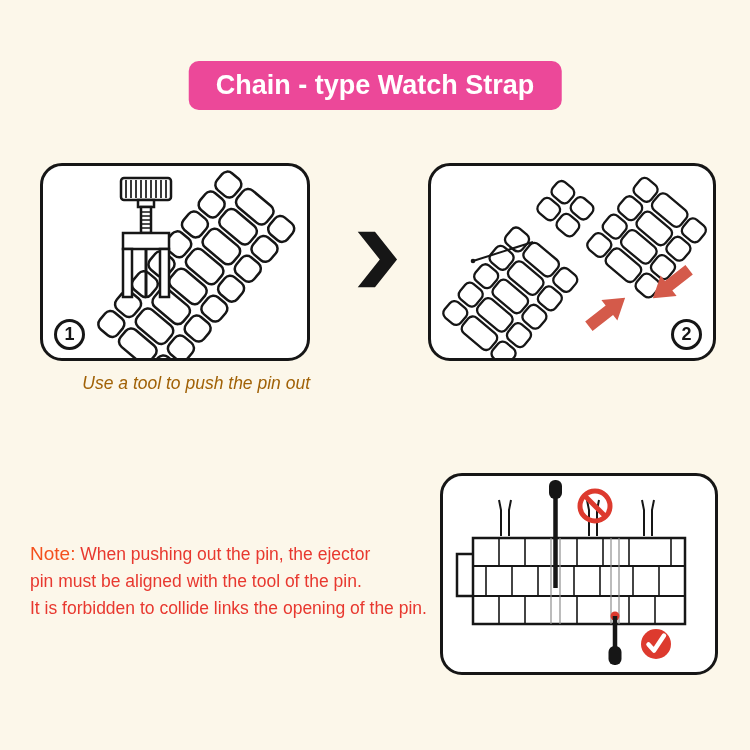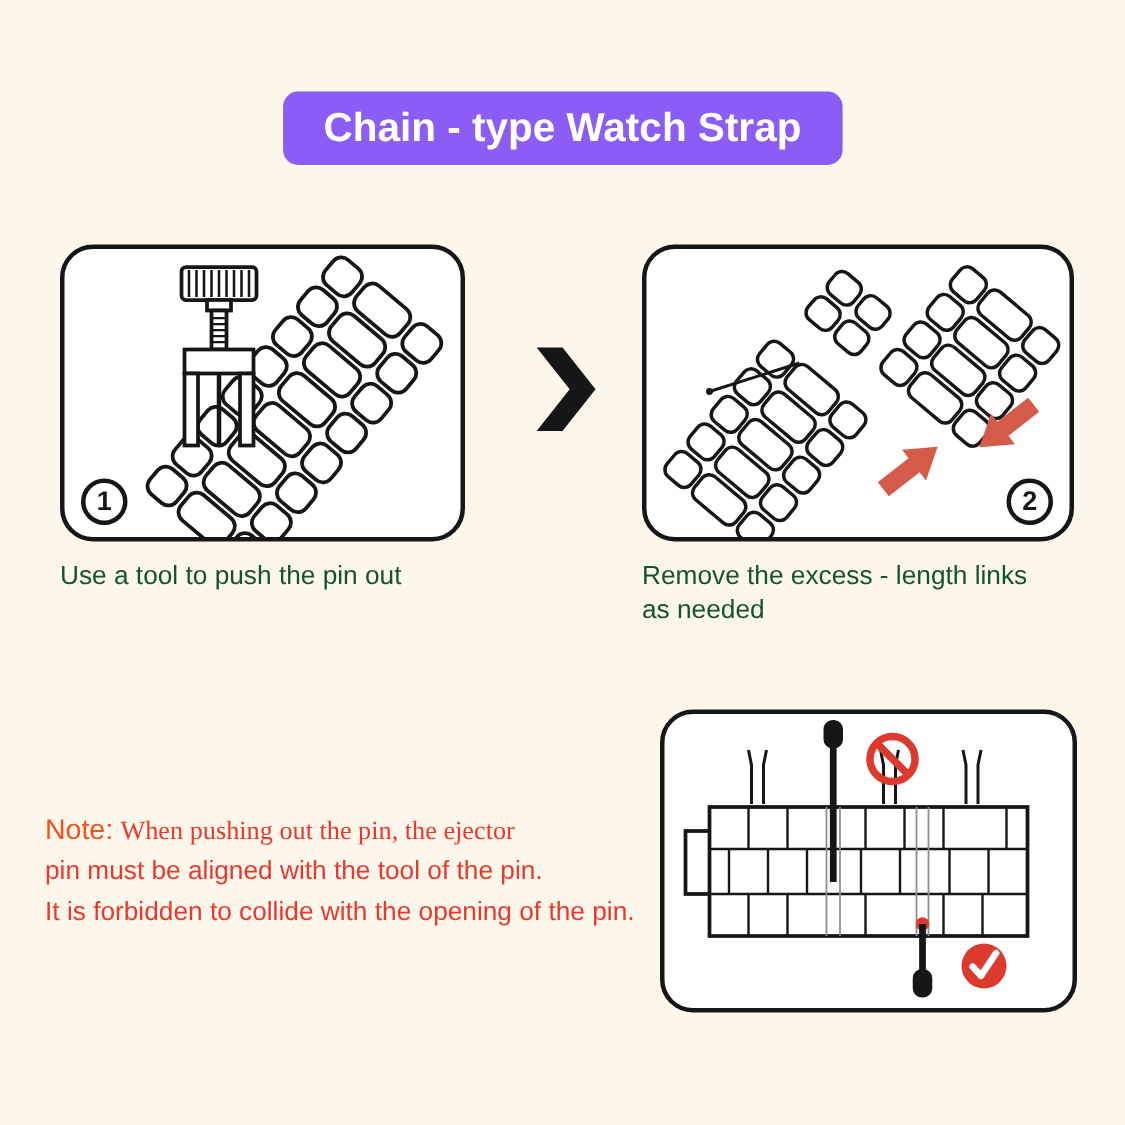--- a/index.html
+++ b/index.html
@@ -3,48 +3,48 @@
 <meta charset="utf-8">
 <style>
   * { margin: 0; padding: 0; box-sizing: border-box; }
   body { font-family: "Liberation Sans", sans-serif; background: #fcf7ea; }
   .stage {
     position: relative; width: 750px; height: 750px;
     background: #fcf7ea; overflow: hidden; margin: 0 auto;
   }
   .banner {
     position: absolute; top: 61px; left: 50%; transform: translateX(-50%);
-    background: #8b5cf6; color: #ffffff; border-radius: 10px;
+    background: #ec4899; color: #ffffff; border-radius: 10px;
     padding: 9px 27px; font-size: 27px; font-weight: bold; white-space: nowrap;
   }
   .panel {
     position: absolute; background: #ffffff;
     border: 3px solid #161616; border-radius: 22px;
   }
   .panel-1 { left: 40px;  top: 163px; width: 270px; height: 198px; }
   .panel-2 { left: 428px; top: 163px; width: 288px; height: 198px; }
   .panel-detail { left: 440px; top: 473px; width: 278px; height: 202px; }
   .panel svg { position: absolute; left: 0; top: 0; width: 100%; height: 100%; border-radius: 19px; }
   .step-badge {
     position: absolute; width: 31px; height: 31px; border-radius: 50%;
     border: 3px solid #161616; background: #ffffff; color: #161616;
     display: flex; align-items: center; justify-content: center;
     font-weight: bold; font-size: 18px; z-index: 2;
   }
   .badge-1 { left: 11px; bottom: 8px; }
   .badge-2 { right: 11px; bottom: 8px; }
   .chevron { position: absolute; left: 352px; top: 231px; width: 46px; height: 57px; }
-  .caption { position: absolute; top: 372px; text-align: left; color: #14532d; font-size: 17.5px; line-height: 23px; }
+  .caption { position: absolute; top: 372px; text-align: right; color: #a16207; font-size: 17.5px; line-height: 23px; font-style: italic; }
   .caption-1 { left: 40px;  width: 270px; }
   .caption-2 { left: 428px; width: 288px; }
   .caption-2 span { display: block; }
   .note { position: absolute; left: 30px; top: 540px; width: 432px; font-size: 17.5px; line-height: 27px; color: #e8382f; }
   .note .note-label { color: #f4511e; font-weight: normal; font-size: 19px; }
   .note span { display: inline; }
-  .note .note-line { display: inline; font-family: Liberation Serif, serif; }
+  .note .note-line { display: inline; }
   .note .note-block { display: block; }
 </style>
 </head>
 <body>
 
 <div class="stage">
 
   <div class="banner">
     <span>Chain - type Watch Strap</span>
   </div>
@@ -166,30 +166,26 @@
 
       <path d="M-23,-6 L3,-6 L3,-13 L23,0 L3,13 L3,6 L-23,6 Z" fill="#d45a4a" transform="translate(176,146) rotate(-38)"></path>
       <path d="M-23,-6 L3,-6 L3,-13 L23,0 L3,13 L3,6 L-23,6 Z" fill="#d45a4a" transform="translate(240,118) rotate(142)"></path>
     </svg>
     <div class="step-badge badge-2">
       <span>2</span>
     </div>
   </div>
 
   <div class="caption caption-1">Use a tool to push the pin out</div>
-  <div class="caption caption-2">
-    <span>Remove the excess - length links</span>
-    <span>as needed</span>
-  </div>
 
   <p class="note">
     <span class="note-label">Note:</span>
     <span class="note-line">When pushing out the pin, the ejector</span>
     <span class="note-block">pin must be aligned with the tool of the pin.</span>
-    <span class="note-block">It is forbidden to collide with the opening of the pin.</span>
+    <span class="note-block">It is forbidden to collide links the opening of the pin.</span>
   </p>
 
   <div class="panel panel-detail">
     <svg viewBox="0 0 272 196" aria-hidden="true">
 
       <g stroke="#161616" stroke-width="2.5" fill="#ffffff">
         <rect x="14" y="78" width="18" height="42"></rect>
         <rect x="30" y="62" width="212" height="86"></rect>
         <line x1="30" y1="90" x2="242" y2="90" stroke-width="1.8"></line>
         <line x1="30" y1="120" x2="242" y2="120" stroke-width="1.8"></line>

